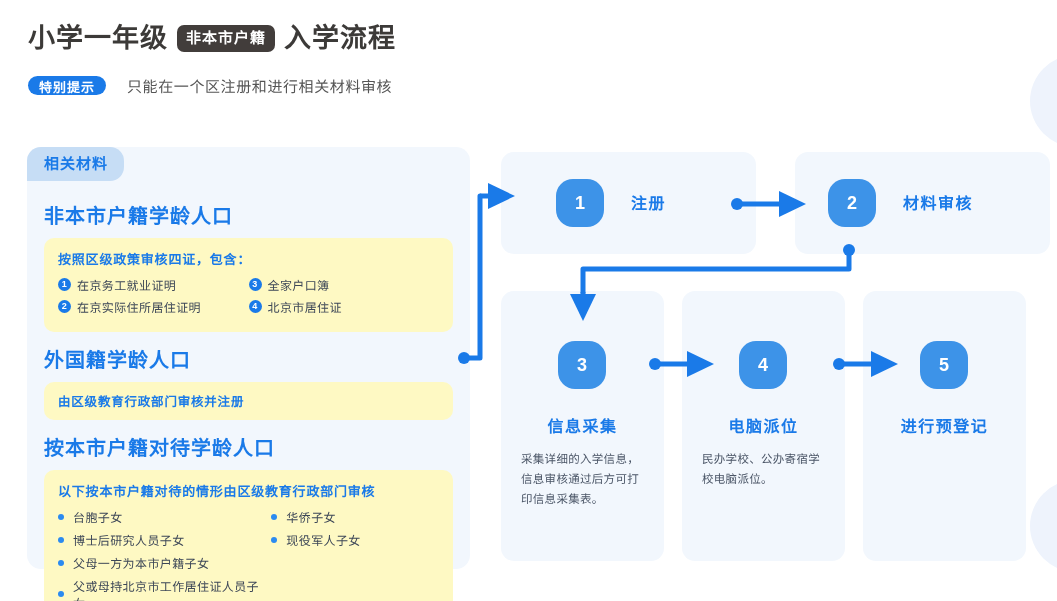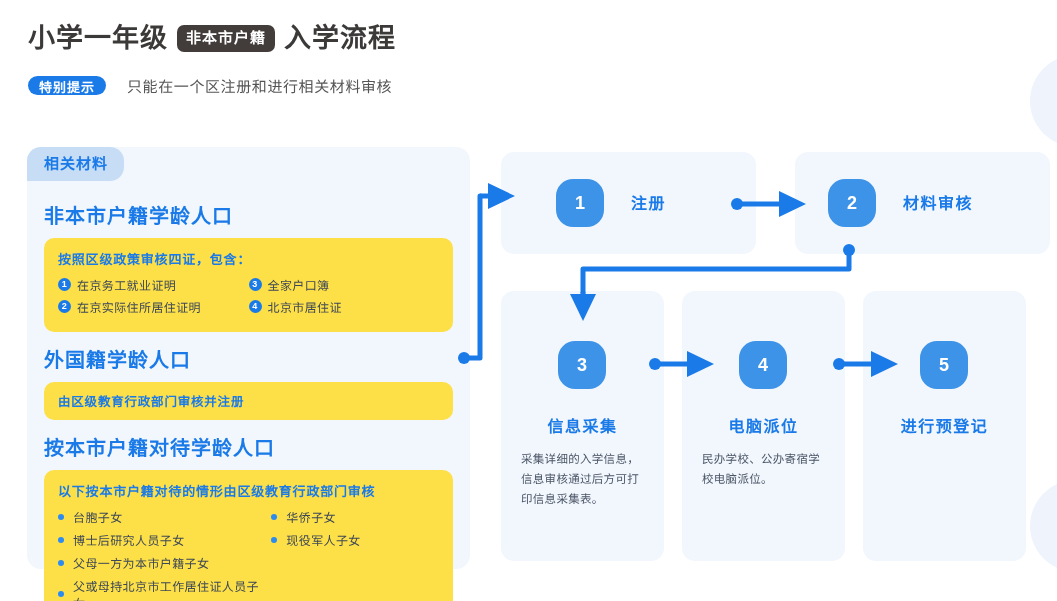--- a/index.html
+++ b/index.html
@@ -73,21 +73,21 @@
     line-height:18px;
   }
   .panel-body{position:absolute;left:17px;top:49px;right:17px;}
   .sec-title{
     font-size:20px;font-weight:bold;color:#1a7ae8;
     letter-spacing:1px;
     margin:12px 0 9px 0;
   }
   .sec-title.first{margin-top:4px;}
   .sub-card{
-    background:#fde047;
+    background:#fef9c3;
     border-radius:10px;
     padding:11px 14px 12px 14px;
   }
   .sub-card.thin{padding:9px 14px 10px 14px;}
   .sub-head{
     font-size:13px;font-weight:bold;color:#1a7ae8;
     letter-spacing:.8px;
     margin-bottom:8px;
   }
   .sub-line{

